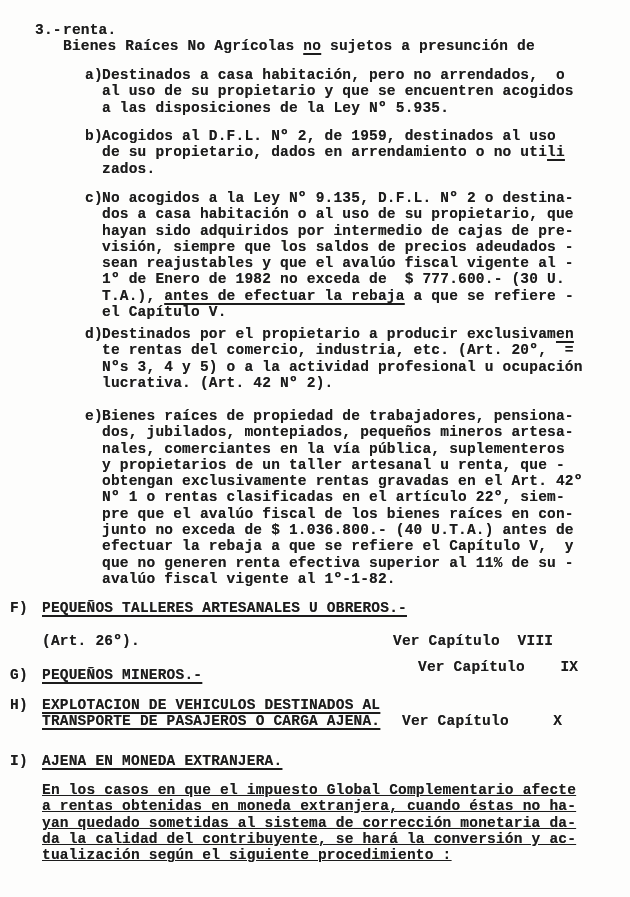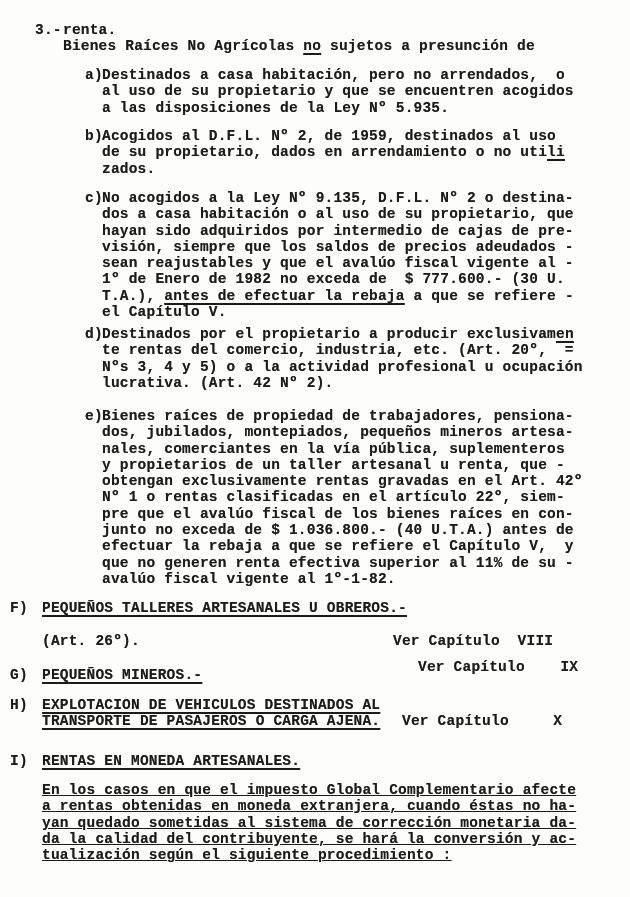--- a/index.html
+++ b/index.html
@@ -139,21 +139,21 @@
     <div>
         <div class="tl"><span class="u">EXPLOTACION DE VEHICULOS DESTINADOS AL</span></div>
         <div class="tl"><span class="u">TRANSPORTE DE PASAJEROS O CARGA AJENA.</span></div>
       </div>
   </section>
   <span class="ref" id="ref-h">Ver Capítulo     X</span>
 
   <section class="block sec hd" id="bi">
     <span class="marker">I)</span>
     <div>
-        <div class="tl"><span class="u">RENTAS EN MONEDA ARTESANALES.</span></div>
+        <div class="tl"><span class="u">AJENA EN MONEDA EXTRANJERA.</span></div>
       </div>
   </section>
 
   <section class="block" id="bp">
     <div>
         <div class="tl"><span>En los casos en que el impuesto Global Complementario afecte</span></div>
         <div class="tl"><span>a rentas obtenidas en moneda extranjera, cuando éstas no ha-</span></div>
         <div class="tl"><span>yan quedado sometidas al sistema de corrección monetaria da-</span></div>
         <div class="tl"><span>da la calidad del contribuyente, se hará la conversión y ac-</span></div>
         <div class="tl"><span>tualización según el siguiente procedimiento :</span></div>

